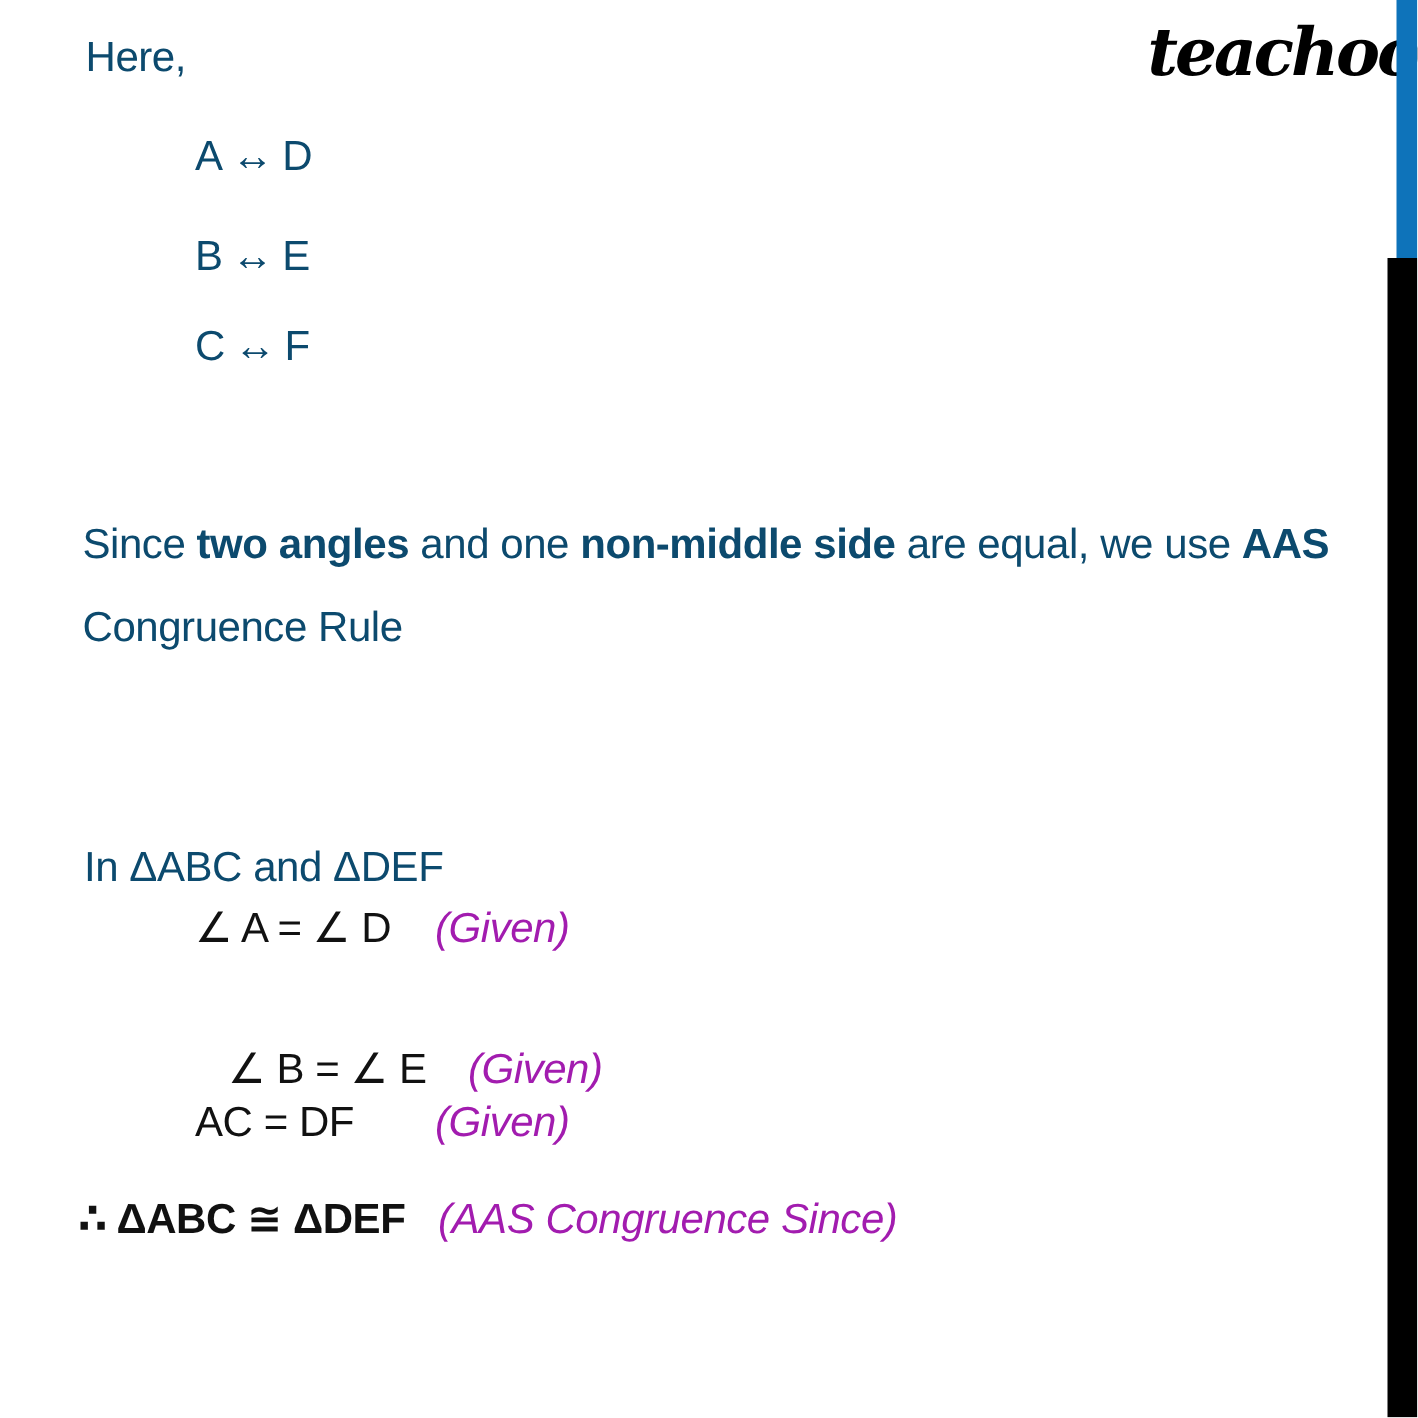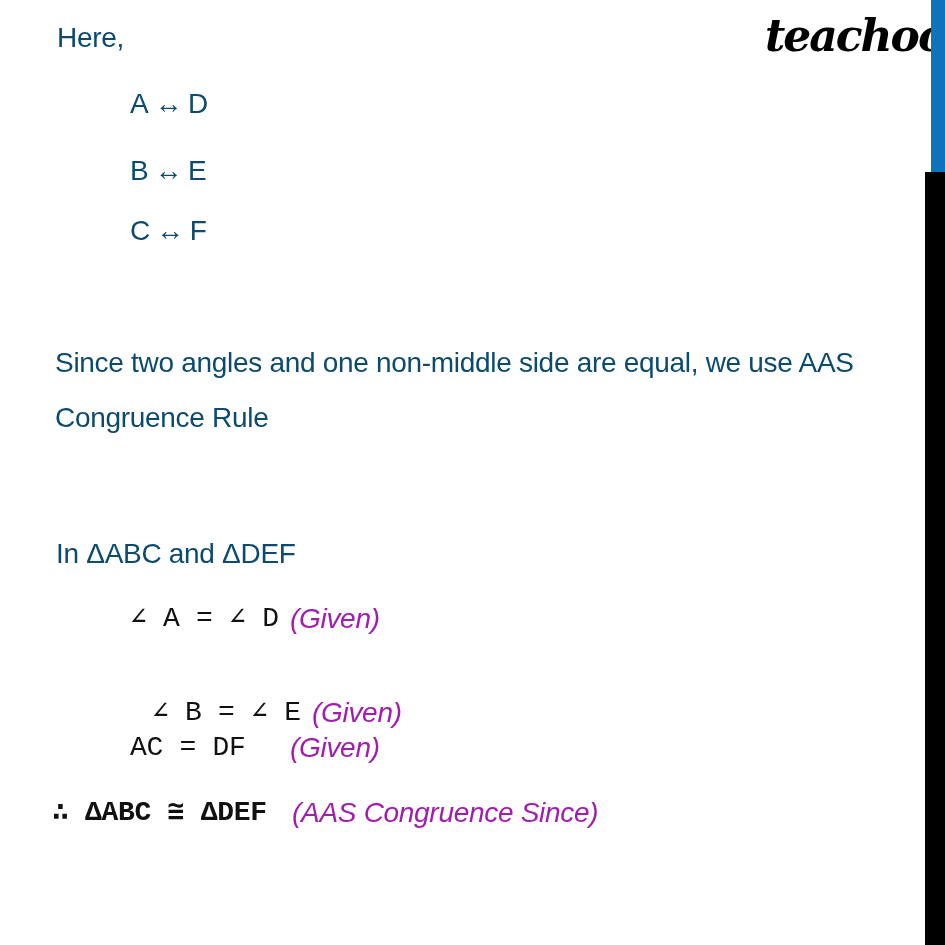--- a/index.html
+++ b/index.html
@@ -14,30 +14,29 @@
     color: #111111;
   }
   .line {
     position: absolute;
     font-size: 28px;
     line-height: 1;
     letter-spacing: -0.3px;
     white-space: nowrap;
     color: #0c4a6e;
   }
-  .line .bold, .bold { font-weight: 400; text-align: center; }
+  .line .bold, .bold { font-weight: 700; text-align: center; }
   .stmt {
     position: absolute;
     left: 130px;
     top: 0;
     font-size: 28px;
     line-height: 1;
     letter-spacing: -0.3px;
     white-space: nowrap;
-    font-family: Liberation Mono, monospace;
   }
   .reason {
     position: absolute;
     left: 290px;
     top: 0;
     font-size: 28px;
     line-height: 1;
     font-style: italic;
     color: #a21caf;
     letter-spacing: -0.3px;
@@ -82,21 +81,21 @@
   <div class="line corr" style="top:157px;">
     <span>B</span><span class="arrow">↔</span><span>E</span>
   </div>
   <div class="line corr" style="top:217px;">
     <span>C</span><span class="arrow">↔</span><span>F</span>
   </div>
 
   <div class="line" style="left:55px; top:349px;"><span>Since </span><span class="bold">two angles</span><span> and one </span><span class="bold">non-middle side</span><span> are equal, we use </span><span class="bold">AAS</span></div>
   <div class="line" style="left:55px; top:404px;">Congruence Rule</div>
 
-  <div class="line" style="left:56px; top:540px;">In ΔABC and ΔDEF</div>
+  <div class="line" style="left:56px; top:564px;">In ΔABC and ΔDEF</div>
 
   <div class="row" style="top:605px;">
     <span class="stmt">∠ A = ∠ D</span>
     <span class="reason">(Given)</span>
   </div>
   <div class="row" style="top:699px;margin-left:22px;">
     <span class="stmt">∠ B = ∠ E</span>
     <span class="reason">(Given)</span>
   </div>
   <div class="row" style="top:734px;padding-left:42px;">

